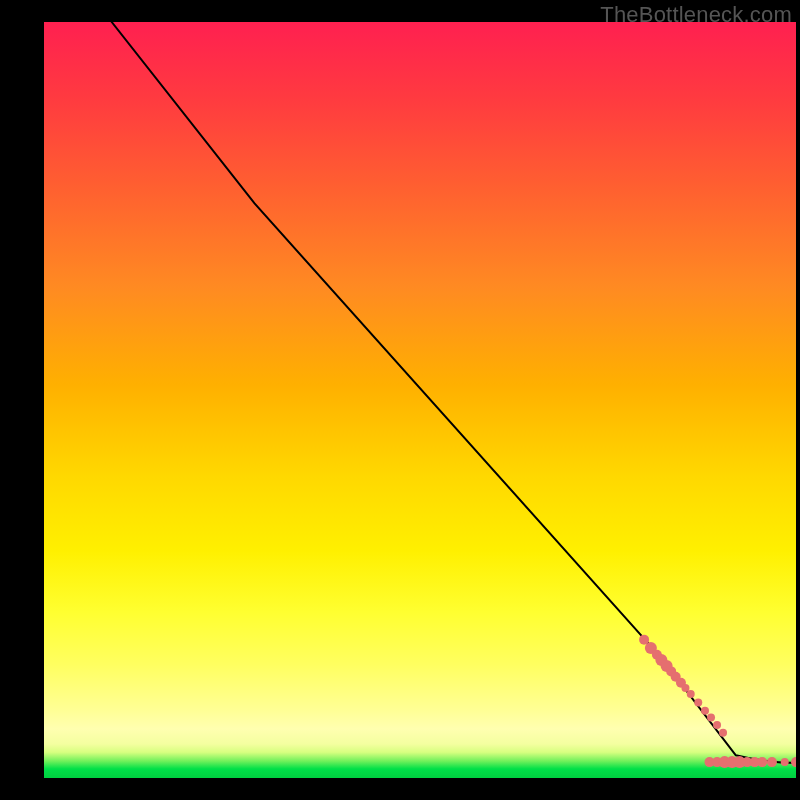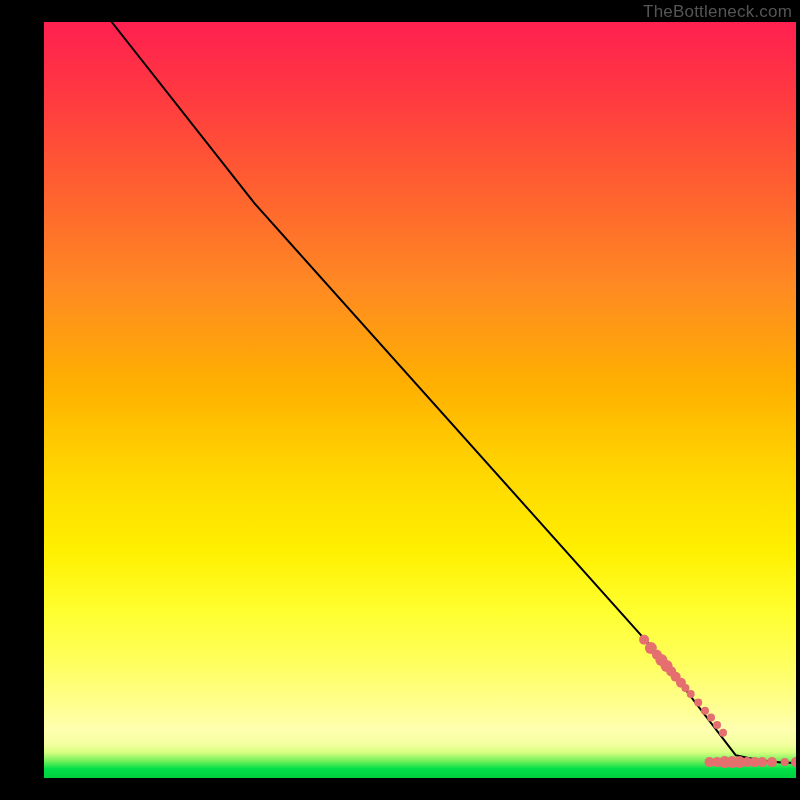--- a/index.html
+++ b/index.html
@@ -15,21 +15,21 @@
     position: relative;
     width: 800px;
     height: 800px;
     background: #000;
   }
   .watermark {
     position: absolute;
     top: 2px;
     right: 8px;
     color: #555;
-    font-size: 17px;
+    font-size: 22px;
     font-weight: 400;
     letter-spacing: 0.2px;
     z-index: 5;
   }
   .plot {
     position: absolute;
     left: 44px;
     top: 22px;
     width: 752px;
     height: 756px;

